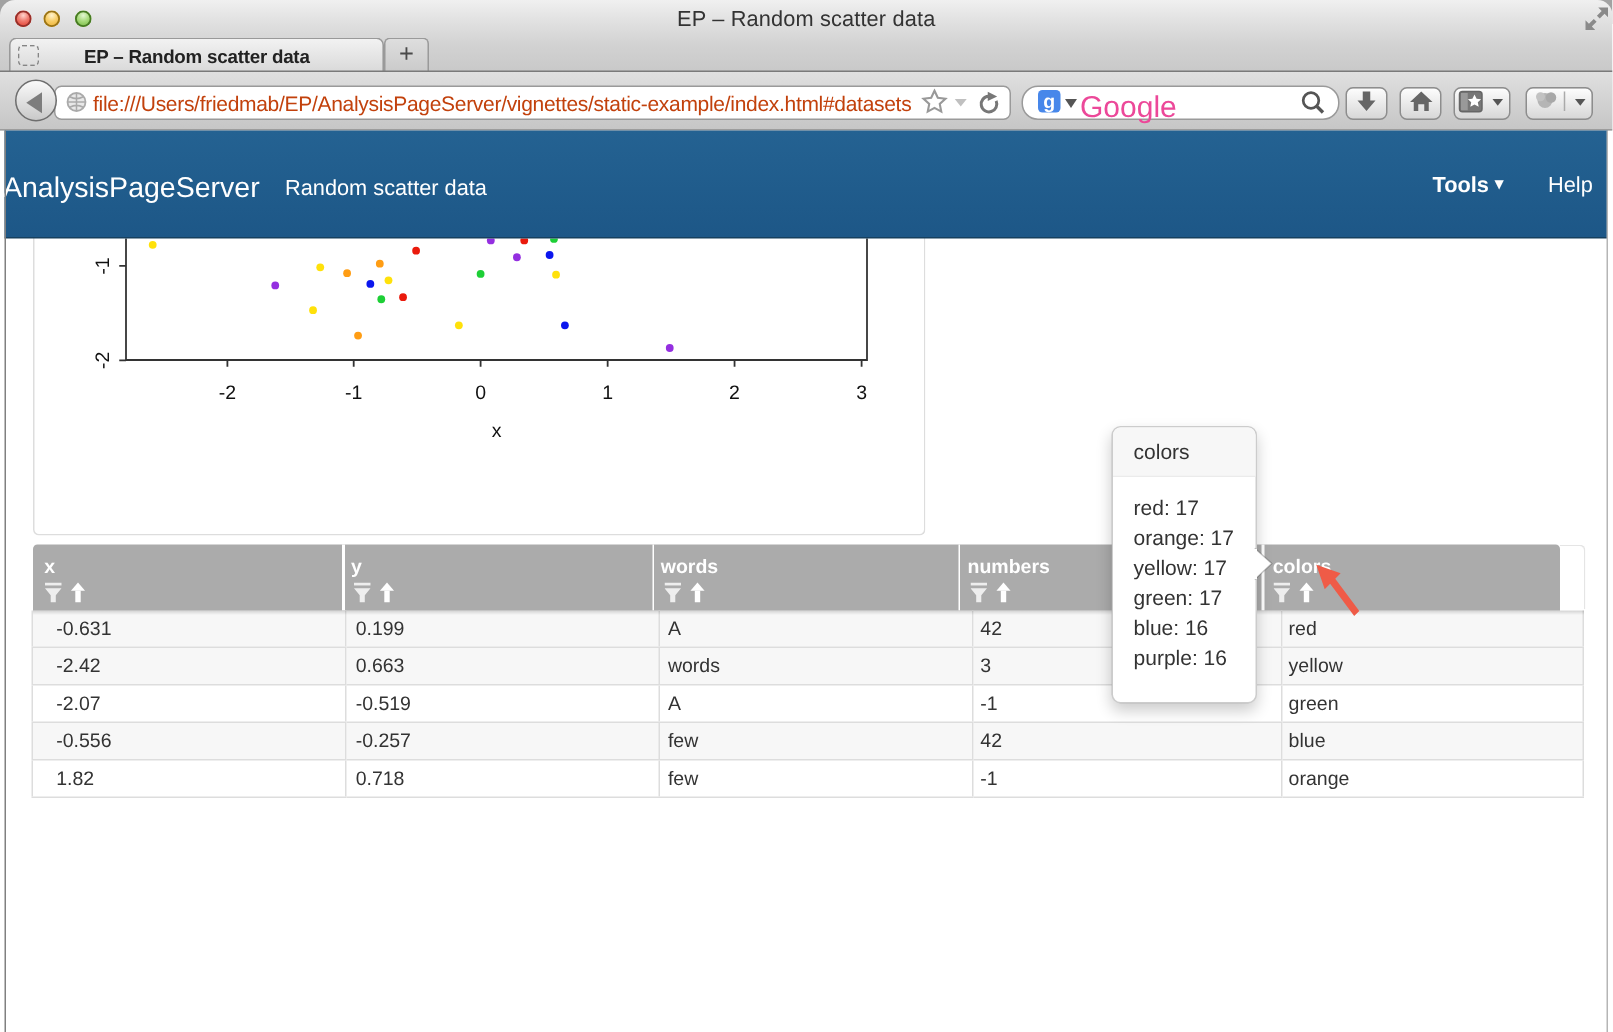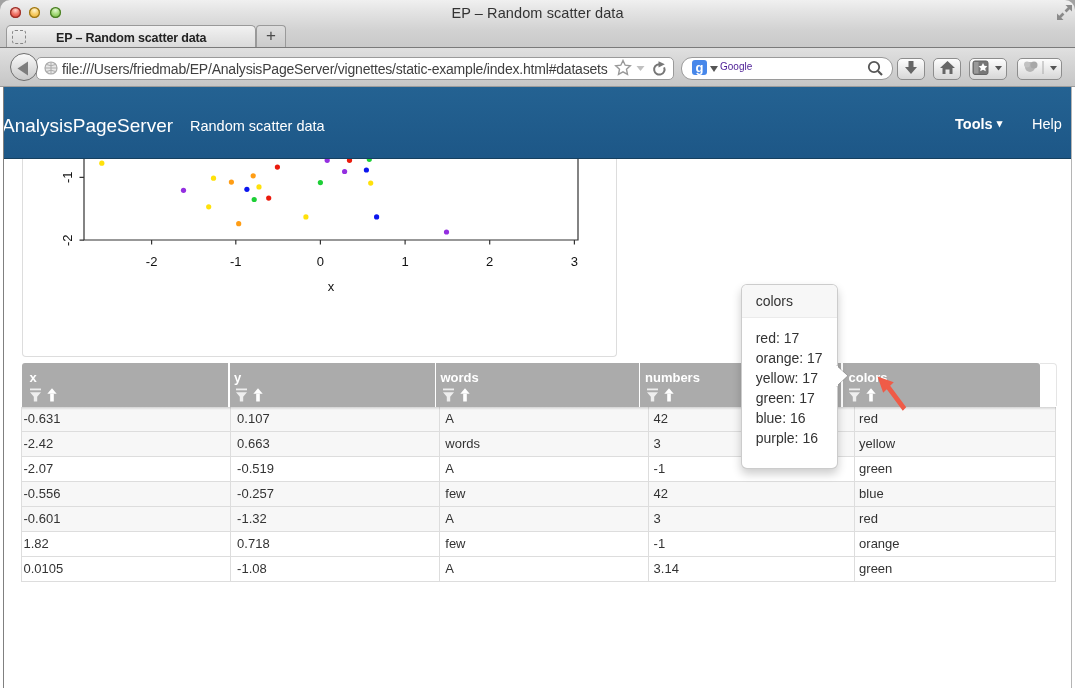--- a/index.html
+++ b/index.html
@@ -24,25 +24,25 @@
        border:1px solid #999;border-bottom:none;border-radius:5px 5px 0 0;}
   #tabsq{left:12.3px;top:30px;width:12px;height:11.5px;border:1.6px dashed #858585;border-radius:3px;}
   #tabtitle{left:56px;top:31px;font-size:12.5px;font-weight:bold;color:#222;letter-spacing:-0.15px;}
   #plustab{left:256px;top:25px;width:28px;height:22px;background:linear-gradient(#dedede,#cacaca);
        border:1px solid #9a9a9a;border-bottom:none;border-radius:4px 4px 0 0;}
   #plus{left:256px;top:25px;width:30px;height:22px;text-align:center;font-size:17px;color:#4a4a4a;line-height:21px;}
   
   #urlfield{left:36px;top:57px;width:636px;height:21px;background:#fff;border:1px solid #9a9a9a;border-radius:5px;}
   #backbtn{left:10px;top:53px;width:28px;height:28px;border-radius:50%;
        background:linear-gradient(#fafafa,#c9c9c9);border:1.5px solid #6e6e6e;box-sizing:border-box;}
-  #urltext{left:62px;top:61px;font-size:14px;color:#404040;letter-spacing:-0.2px;}
+  #urltext{left:62px;top:61px;font-size:14px;color:#c2410c;letter-spacing:-0.2px;}
   #searchfield{left:681px;top:57px;width:210px;height:21px;background:#fff;border:1px solid #9a9a9a;border-radius:11px;}
   #gbox{left:692px;top:60px;width:15px;height:15px;background:#4787ea;border-radius:3px;color:#fff;
         font-size:13px;font-weight:bold;text-align:center;line-height:15px;}
-  #gtext{left:720px;top:61px;font-size:10px;color:#4c1d95;}
+  #gtext{left:720px;top:61px;font-size:20px;color:#ec4899;}
   .tbtn{top:58px;height:19.5px;background:linear-gradient(#fdfdfd,#d7d7d7);border:1px solid #8d8d8d;border-radius:5px;}
   #btn1{left:897px;width:26px;}
   #btn2{left:933px;width:26px;}
   #btn3{left:969px;width:36px;}
   #btn4{left:1017px;width:43px;}
   
   #navbar{left:3px;top:87px;width:1068.5px;height:70.5px;background:linear-gradient(#246292,#1d5787);
       border-bottom:1.5px solid #16405f;z-index:5;}
   #brand{left:2px;top:114.5px;font-size:19px;color:#fff;z-index:6;}
   #navsub{left:190px;top:117.5px;font-size:14.5px;color:#fff;z-index:6;}
@@ -64,21 +64,21 @@
   #thead{left:21.5px;top:362.8px;width:1018.5px;height:43.9px;background:#ababab;border-radius:3px 3px 0 0;z-index:2;}
   .sep{top:362.8px;width:1.6px;height:43.9px;background:#fff;z-index:3;}
   .hlbl{top:369.5px;font-size:13px;font-weight:bold;color:#fff;z-index:3;}
   .hicons{top:388px;z-index:3;}
   #spacer{left:1040px;top:362.8px;width:16.6px;height:43.4px;background:#fff;border-top:1px solid #e5e5e5;border-right:1px solid #e5e5e5;border-top-right-radius:4px;box-sizing:border-box;z-index:2;}
   #tbl{left:20.5px;top:406.7px;border-collapse:collapse;table-layout:fixed;z-index:2;
       border-left:1px solid #ddd;border-right:1px solid #ddd;font-size:13px;color:#333;}
   #tbl td{height:24px;border-bottom:1px solid #ddd;padding:0;vertical-align:middle;overflow:hidden;white-space:nowrap;}
   #tbl tr.odd{background:#f7f7f7;}
   #tbl td.c2,#tbl td.c3,#tbl td.c4,#tbl td.c5{border-left:1px solid #ddd;}
-  #tbl td.c1{padding-left:2px;}
+  #tbl td.c1{padding-left:16px;}
   #tbl td.c2{padding-left:6px;}
   #tbl td.c3{padding-left:5px;}
   #tbl td.c4{padding-left:4.5px;}
   #tbl td.c5{padding-left:4px;}
   
   #bl{left:2.6px;top:87px;width:1.2px;height:601px;background:#808080;z-index:10;}
   #br{left:1071.2px;top:87px;width:1.2px;height:601px;background:#b5b5b5;z-index:10;}
 </style>
 </head>
 <body>
@@ -252,21 +252,21 @@
     <colgroup>
       <col style="width:209.6px">
       <col style="width:209.2px">
       <col style="width:208.8px">
       <col style="width:206px">
       <col style="width:201px">
     </colgroup>
     <tbody>
       <tr class="odd">
         <td class="c1">-0.631</td>
-        <td class="c2">0.107</td>
+        <td class="c2">0.199</td>
         <td class="c3">A</td>
         <td class="c4">42</td>
         <td class="c5">red</td>
       </tr>
     <tr class="odd">
         <td class="c1">-2.42</td>
         <td class="c2">0.663</td>
         <td class="c3">words</td>
         <td class="c4">3</td>
         <td class="c5">yellow</td>
@@ -278,40 +278,26 @@
         <td class="c4">-1</td>
         <td class="c5">green</td>
       </tr>
     <tr class="odd">
         <td class="c1">-0.556</td>
         <td class="c2">-0.257</td>
         <td class="c3">few</td>
         <td class="c4">42</td>
         <td class="c5">blue</td>
       </tr>
-    <tr class="odd">
-        <td class="c1">-0.601</td>
-        <td class="c2">-1.32</td>
-        <td class="c3">A</td>
-        <td class="c4">3</td>
-        <td class="c5">red</td>
-      </tr>
     <tr>
         <td class="c1">1.82</td>
         <td class="c2">0.718</td>
         <td class="c3">few</td>
         <td class="c4">-1</td>
         <td class="c5">orange</td>
-      </tr>
-    <tr>
-        <td class="c1">0.0105</td>
-        <td class="c2">-1.08</td>
-        <td class="c3">A</td>
-        <td class="c4">3.14</td>
-        <td class="c5">green</td>
       </tr>
   </tbody>
   </table>
 
   <div class="abs" id="popover">
     <div class="abs" id="poptitle">colors</div>
     <div class="abs" id="popbody">red: 17<br>orange: 17<br>yellow: 17<br>green: 17<br>blue: 16<br>purple: 16</div>
   </div>
   <svg class="abs" id="poparrow" width="14" height="26" viewBox="0 0 14 26">
     <path d="M0.5 2.5 L11.8 12.7 L0.5 23.3" fill="#fff" stroke="rgba(0,0,0,0.22)" stroke-width="1"></path>

